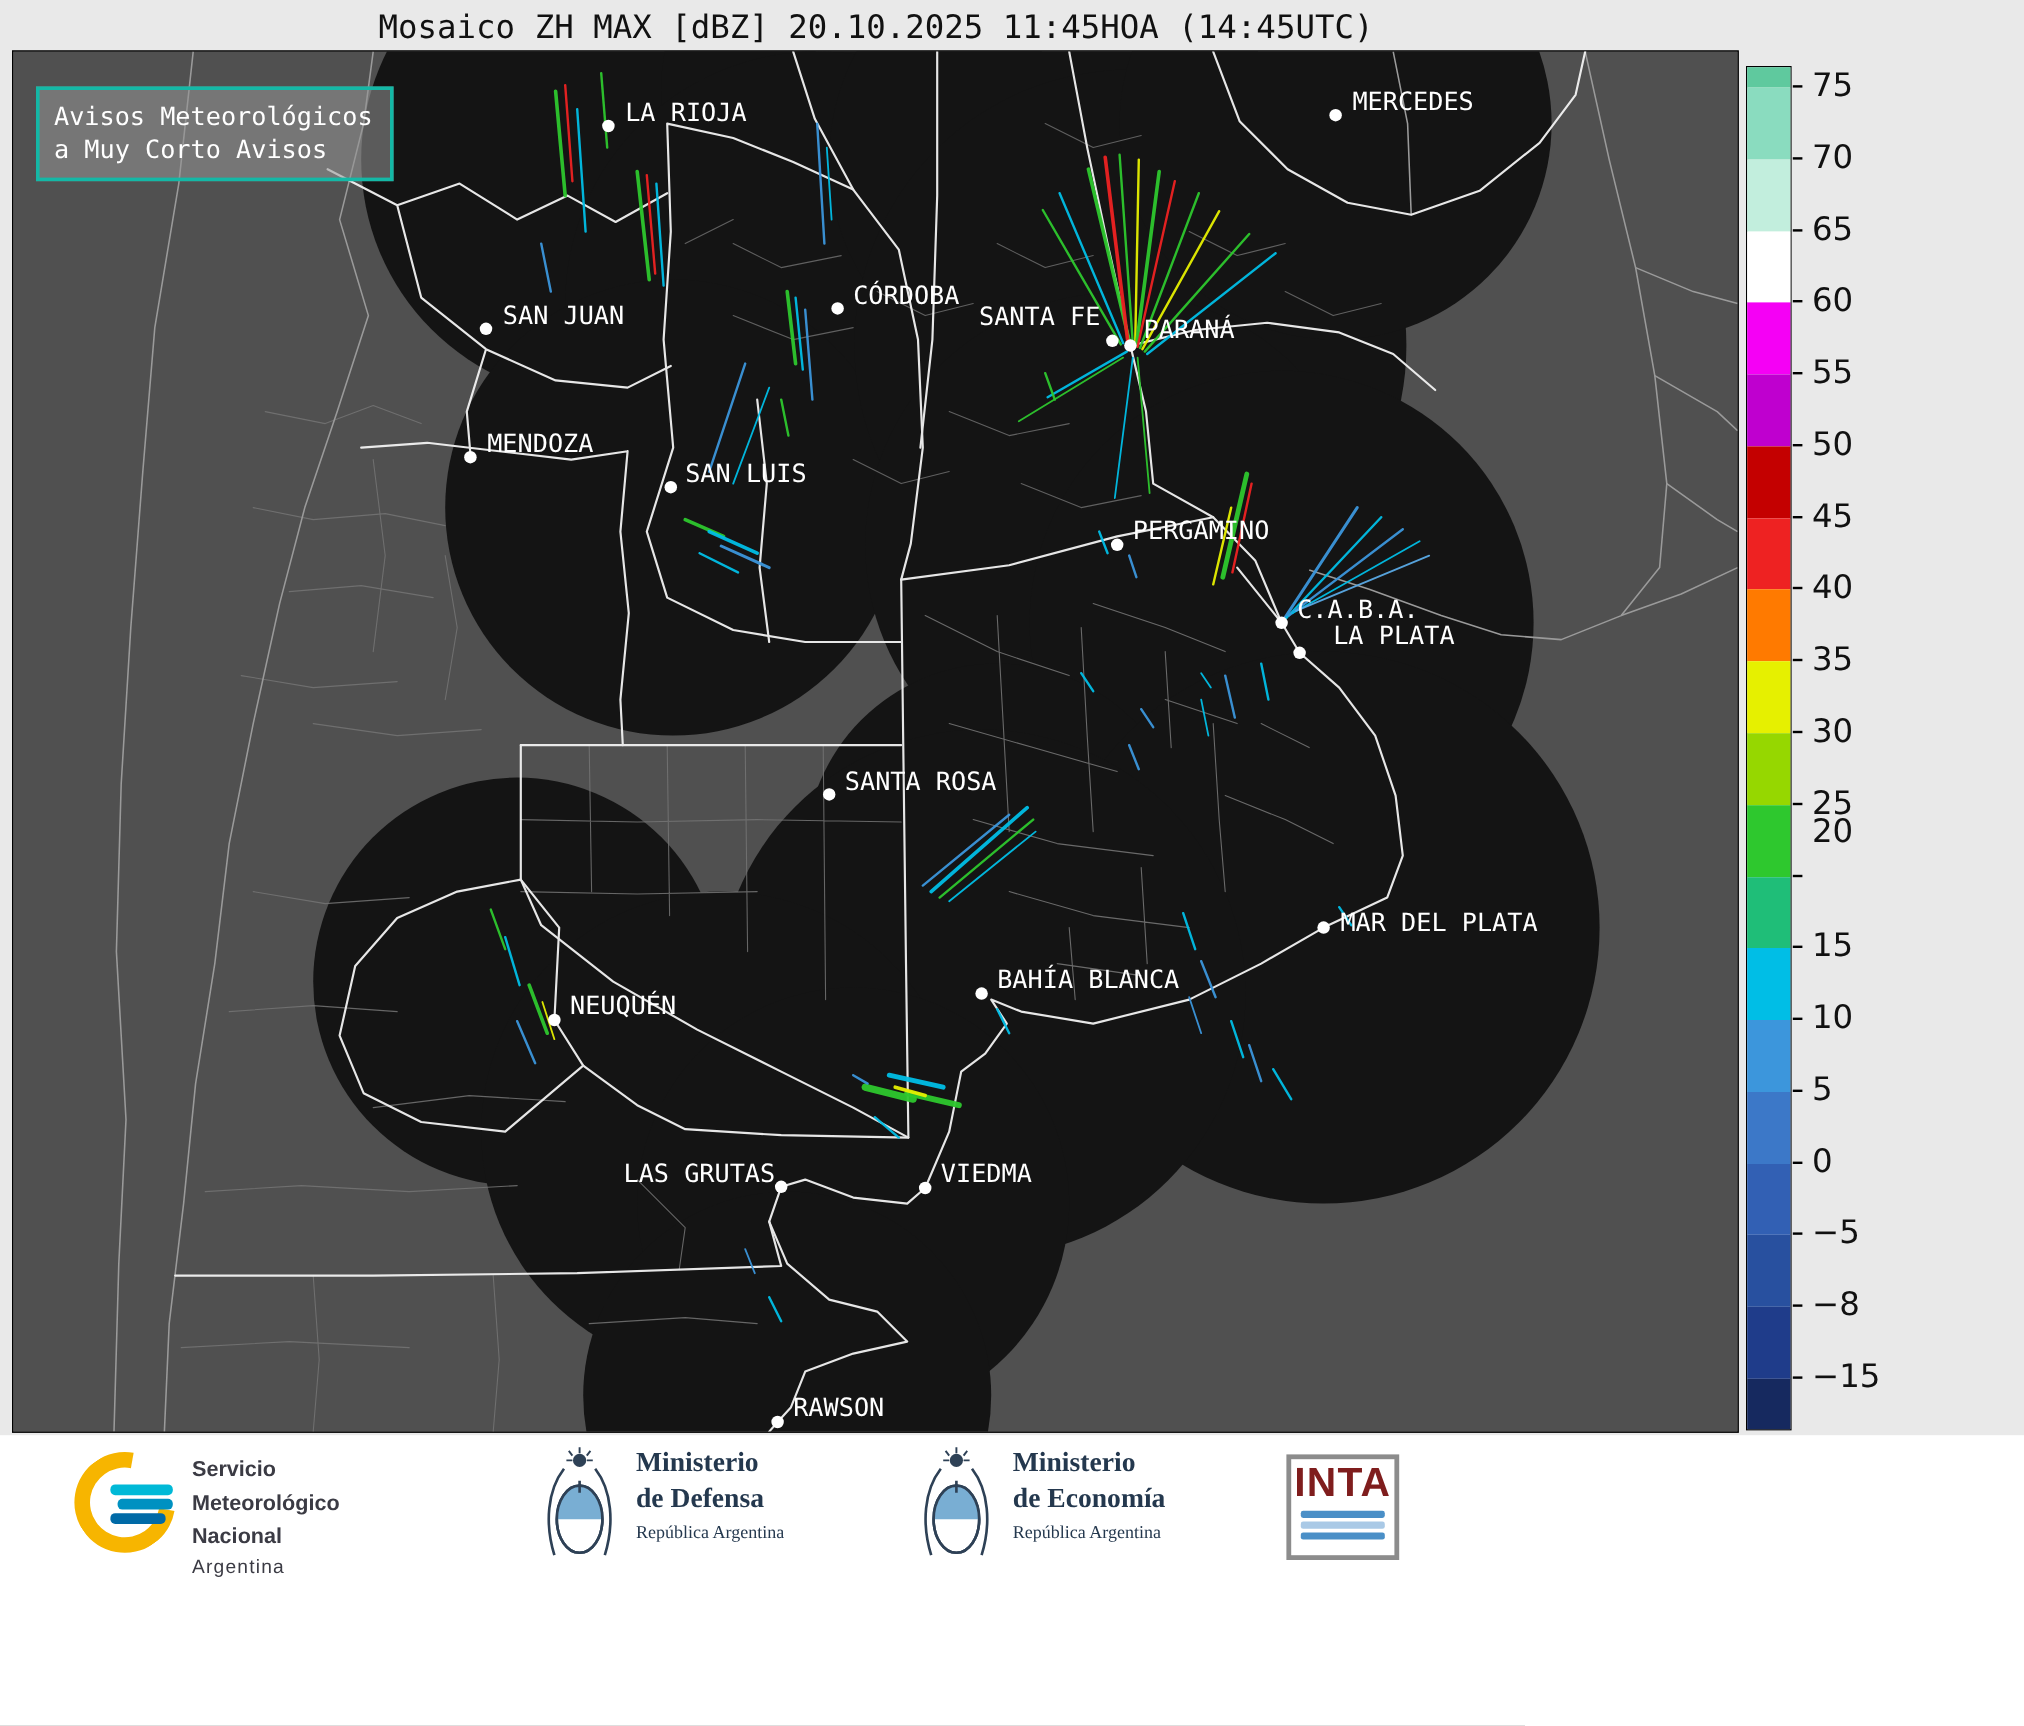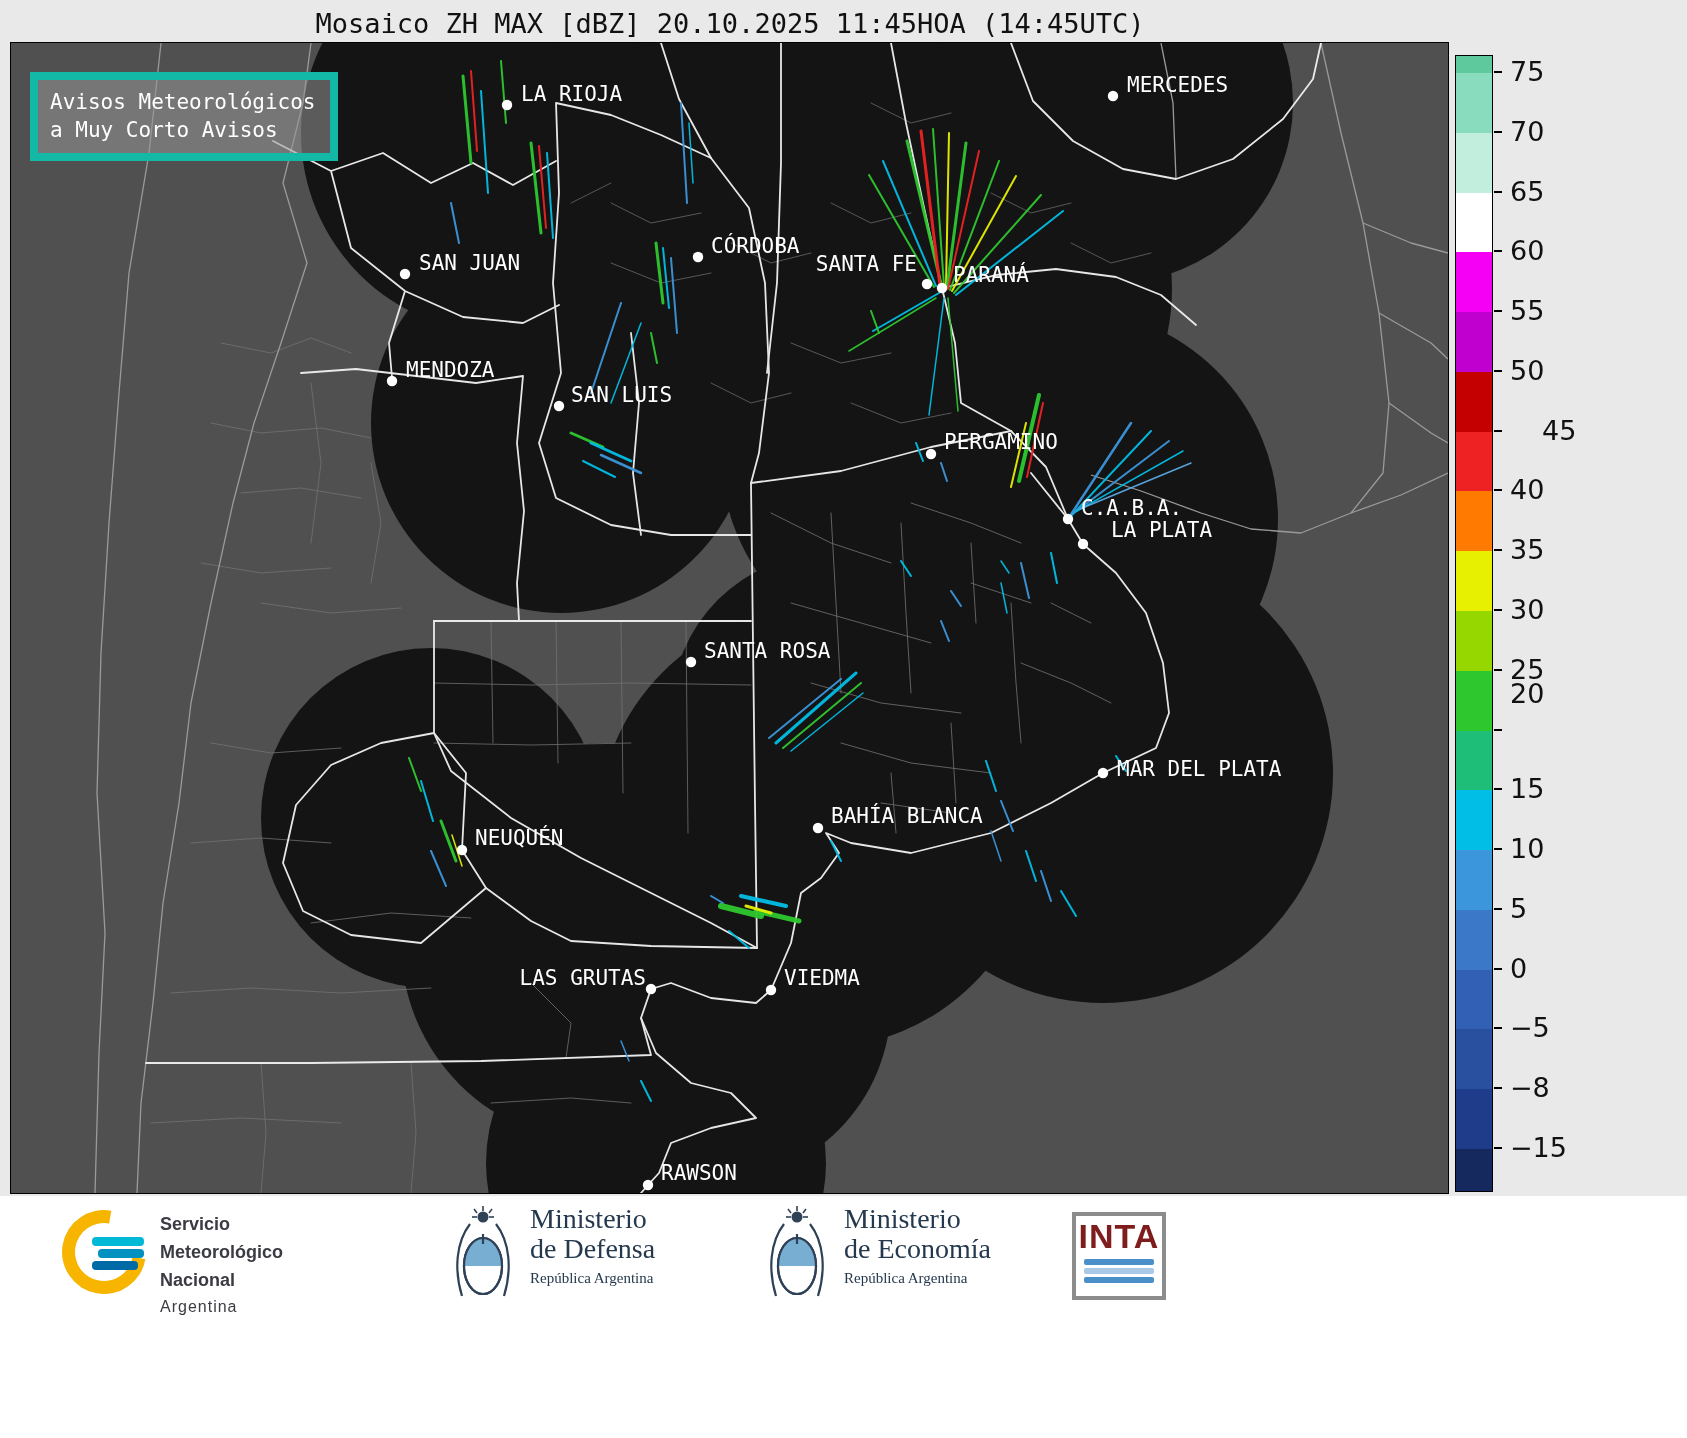--- a/index.html
+++ b/index.html
@@ -7,21 +7,21 @@
        font-family:"DejaVu Sans",sans-serif;}
 
   #map-title{position:absolute;left:0;top:8px;width:1460px;text-align:center;
     font:27px "DejaVu Sans Mono",monospace;color:#111;}
 
   #map-frame{position:absolute;left:10px;top:42px;width:1437px;height:1150px;
     background:#505050;border:1.5px solid #000;box-sizing:content-box;}
   #map-svg{position:absolute;left:0;top:0;}
 
   #warning-box{position:absolute;left:30px;top:72px;width:268px;padding:8px 12px;
-    background:rgba(150,150,150,0.55);border:8px solid #14b8a6;z-index:30;
+    background:rgba(150,150,150,0.55);border:3px solid #14b8a6;z-index:30;
     font:21px "DejaVu Sans Mono",monospace;color:#fff;line-height:1.35;cursor:pointer;}
 
   #colorbar{position:absolute;left:1455px;top:55px;width:36px;height:1135px;
     border:1.5px solid #000;background:#fff;z-index:5;}
   .cb-cell{position:absolute;left:0;width:100%;}
   #cb-ticks{position:absolute;left:1494px;top:55px;width:110px;height:1135px;z-index:5;}
   .cb-tickmark{position:absolute;left:0;width:8px;height:2px;background:#000;}
   .cb-ticklabel{position:absolute;left:16px;font:27px "DejaVu Sans",sans-serif;color:#111;}
 
   .city-label{font:21px "DejaVu Sans Mono",monospace;fill:#ffffff;}
@@ -36,21 +36,21 @@
   .smn-bar{position:absolute;border-radius:4px;height:9px;}
   .smn-b1{top:27px;left:30px;width:52px;background:#00b9d7;}
   .smn-b2{top:39px;left:36px;width:46px;background:#0091c1;}
   .smn-b3{top:51px;left:30px;width:46px;background:#006aa7;}
   .smn-text{margin-left:14px;color:#3b3b44;}
   .smn-line{font-size:18px;font-weight:600;line-height:28px;font-family:"Liberation Sans",sans-serif;}
   .smn-country{font-size:16px;letter-spacing:1px;margin-top:4px;font-family:"Liberation Sans",sans-serif;}
 
   .ministry-group{position:absolute;top:8px;display:flex;align-items:flex-start;}
   .ministry-text{margin-left:16px;color:#24384e;font-family:"Liberation Serif",serif;}
-  .ministry-title{font-size:28px;font-weight:normal;line-height:30px;}
+  .ministry-title{font-size:23px;font-weight:bold;line-height:30px;}
   .ministry-caption{font-size:15px;margin-top:6px;}
 
   #inta-box{position:absolute;left:1072px;top:16px;width:86px;height:80px;background:#fff;
     border:4px solid #8c8c8c;text-align:center;}
   #inta-label{font-family:"Liberation Sans",sans-serif;font-weight:bold;font-size:34px;
     color:#7f1d1d;letter-spacing:1px;line-height:40px;}
   .inta-stripe{height:6px;margin:3px 8px 0 8px;background:#4a8fc7;border-radius:2px;}
   .inta-stripe.mid{background:#a9c9e6;}
 </style>
 </head>
@@ -269,21 +269,21 @@
     <div class="cb-ticklabel" style="top: 60.7778px;">70</div>
     <div class="cb-tickmark" style="top: 135.556px;"></div>
     <div class="cb-ticklabel" style="top: 120.556px;">65</div>
     <div class="cb-tickmark" style="top: 195.333px;"></div>
     <div class="cb-ticklabel" style="top: 180.333px;">60</div>
     <div class="cb-tickmark" style="top: 255.111px;"></div>
     <div class="cb-ticklabel" style="top: 240.111px;">55</div>
     <div class="cb-tickmark" style="top: 314.889px;"></div>
     <div class="cb-ticklabel" style="top: 299.889px;">50</div>
     <div class="cb-tickmark" style="top: 374.667px;"></div>
-    <div class="cb-ticklabel" style="top: 359.667px; margin-left: 32px;">45</div>
+    <div class="cb-ticklabel" style="top: 359.667px;">45</div>
     <div class="cb-tickmark" style="top: 434.444px;"></div>
     <div class="cb-ticklabel" style="top: 419.444px;">40</div>
     <div class="cb-tickmark" style="top: 494.222px;"></div>
     <div class="cb-ticklabel" style="top: 479.222px;">35</div>
     <div class="cb-tickmark" style="top: 554px;"></div>
     <div class="cb-ticklabel" style="top: 539px;">30</div>
     <div class="cb-tickmark" style="top: 613.778px;"></div>
     <div class="cb-ticklabel" style="top: 598.778px;">25</div>
     <div class="cb-tickmark" style="top: 673.556px;"></div>
     <div class="cb-ticklabel" style="top: 623px;">20</div>

